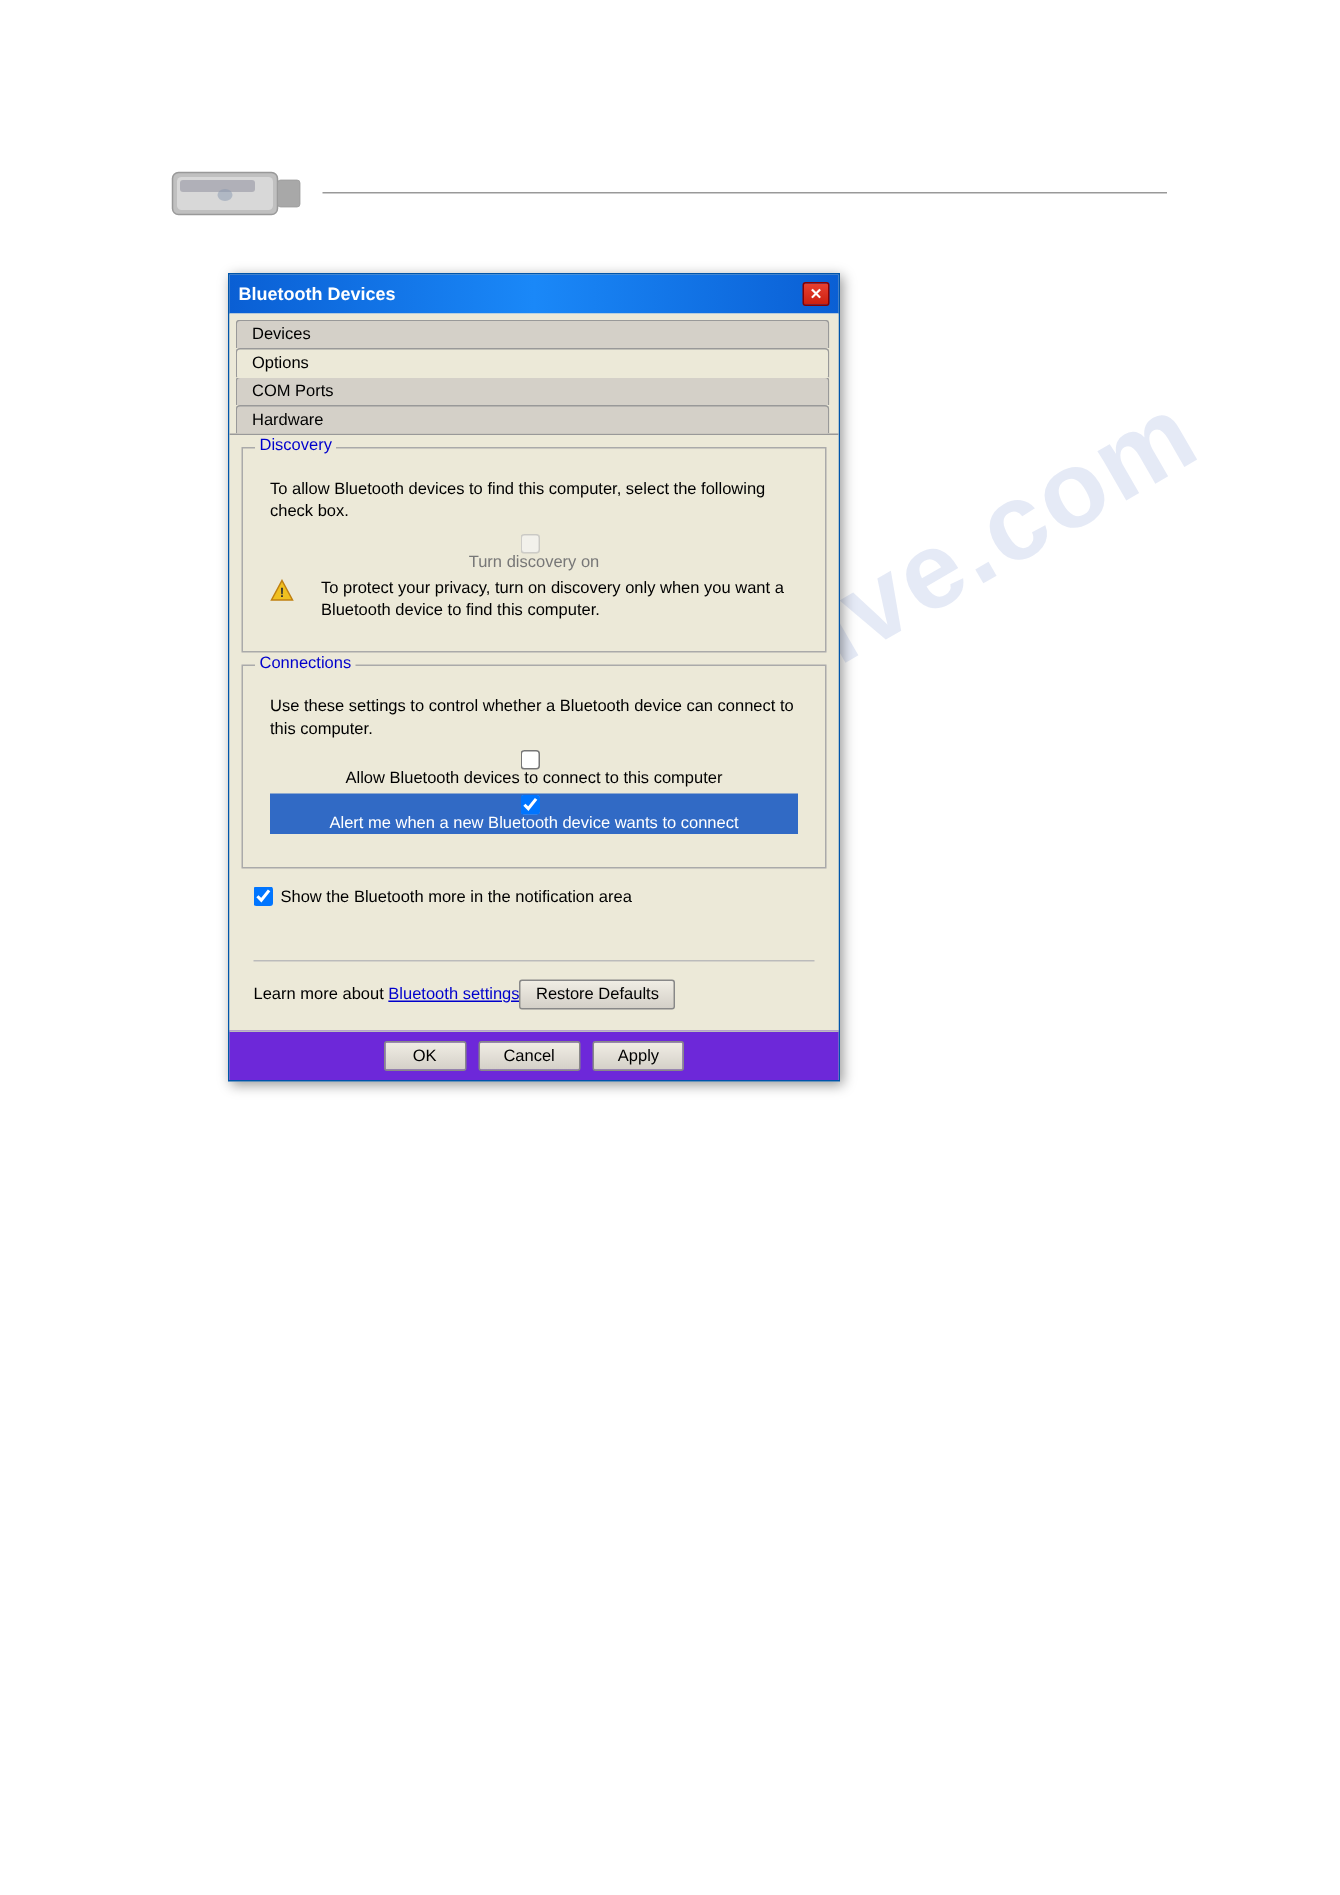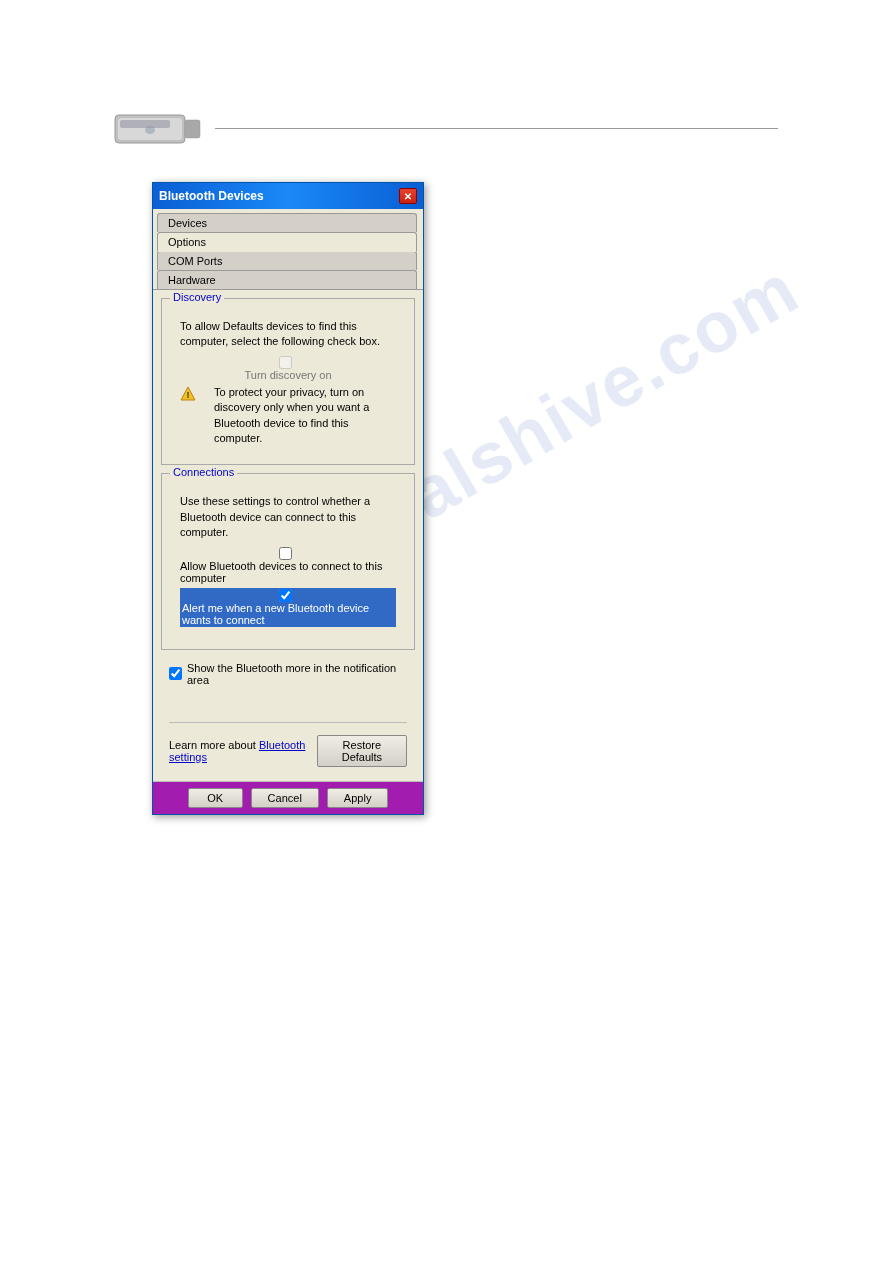--- a/index.html
+++ b/index.html
@@ -46,21 +46,21 @@
       right: 115px;
       height: 1px;
       background: #999;
     }
 
     
     .dialog {
       position: absolute;
       top: 182px;
       left: 152px;
-      width: 272px;
+      width: 408px;
       background: #ece9d8;
       border: 1px solid #0055aa;
       box-shadow: 2px 2px 8px rgba(0,0,0,0.4);
     }
 
     
     .title-bar {
       background: linear-gradient(to right, #0a5fd4, #1a88f8, #0a5fd4);
       color: white;
       padding: 4px 6px;
@@ -272,21 +272,21 @@
       font-family: Tahoma, Arial, sans-serif;
     }
 
     
     .dialog-footer {
       display: flex;
       justify-content: center;
       gap: 8px;
       padding: 6px;
       border-top: 1px solid #bbb;
-      background: #a21caf;
+      background: #6d28d9;
     }
 
     .dialog-btn {
       padding: 3px 16px;
       background: linear-gradient(to bottom, #f0ede4, #d4d0c8);
       border: 1px solid #888;
       border-radius: 2px;
       font-size: 11px;
       cursor: pointer;
       font-family: Tahoma, Arial, sans-serif;
@@ -331,21 +331,21 @@
     <div class="tab active">Options</div>
     <div class="tab">COM Ports</div>
     <div class="tab">Hardware</div>
   </div>
 
   <div class="dialog-content">
 
     <div class="group-box">
       <span class="group-box-legend">Discovery</span>
       <div class="group-box-content">
-        <p class="group-text">To allow Defaults devices to find this computer, select the following check box.</p>
+        <p class="group-text">To allow Bluetooth devices to find this computer, select the following check box.</p>
         <div class="checkbox-row">
           <input type="checkbox" disabled="" style="">
           <span class="checkbox-label">Turn discovery on</span>
         </div>
         <div class="warning-row">
           <div class="warning-icon">
             
             <svg width="16" height="16" viewBox="0 0 16 16">
               <polygon points="8,1 15,14 1,14" fill="#f0c020" stroke="#c08010" stroke-width="1"></polygon>
               <text x="8" y="12" text-anchor="middle" font-size="9" font-weight="bold" fill="#333">!</text>

